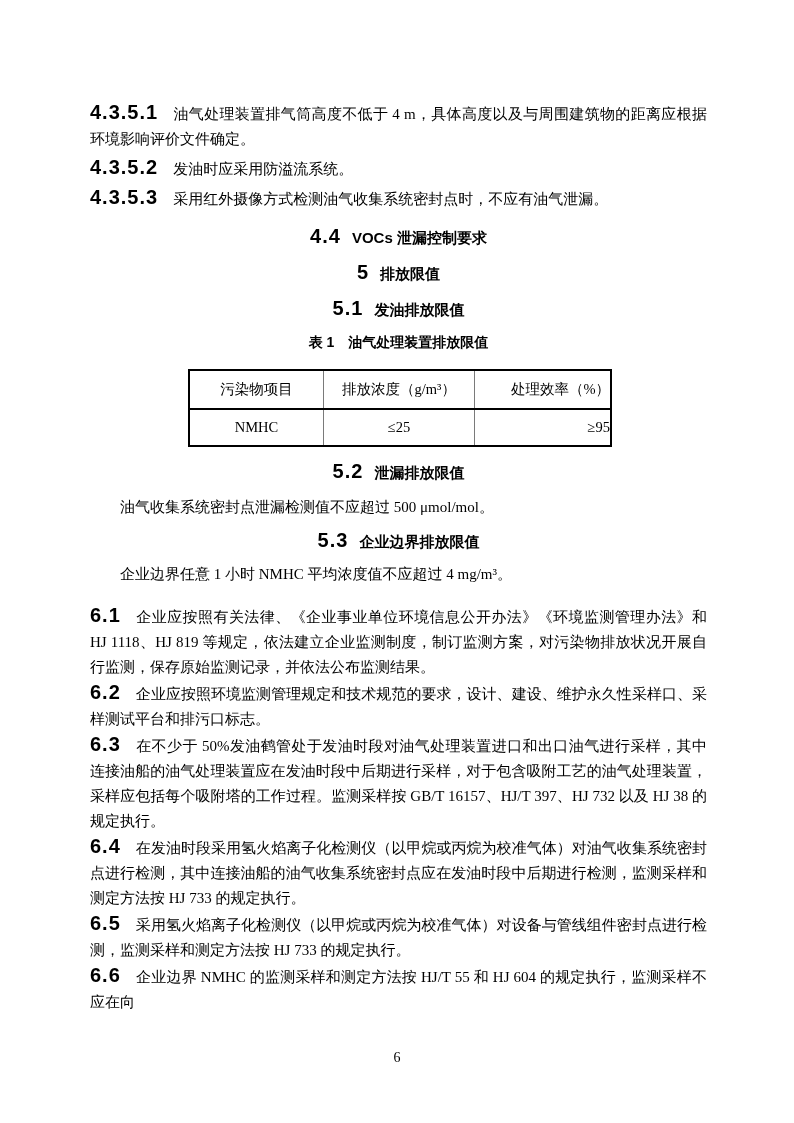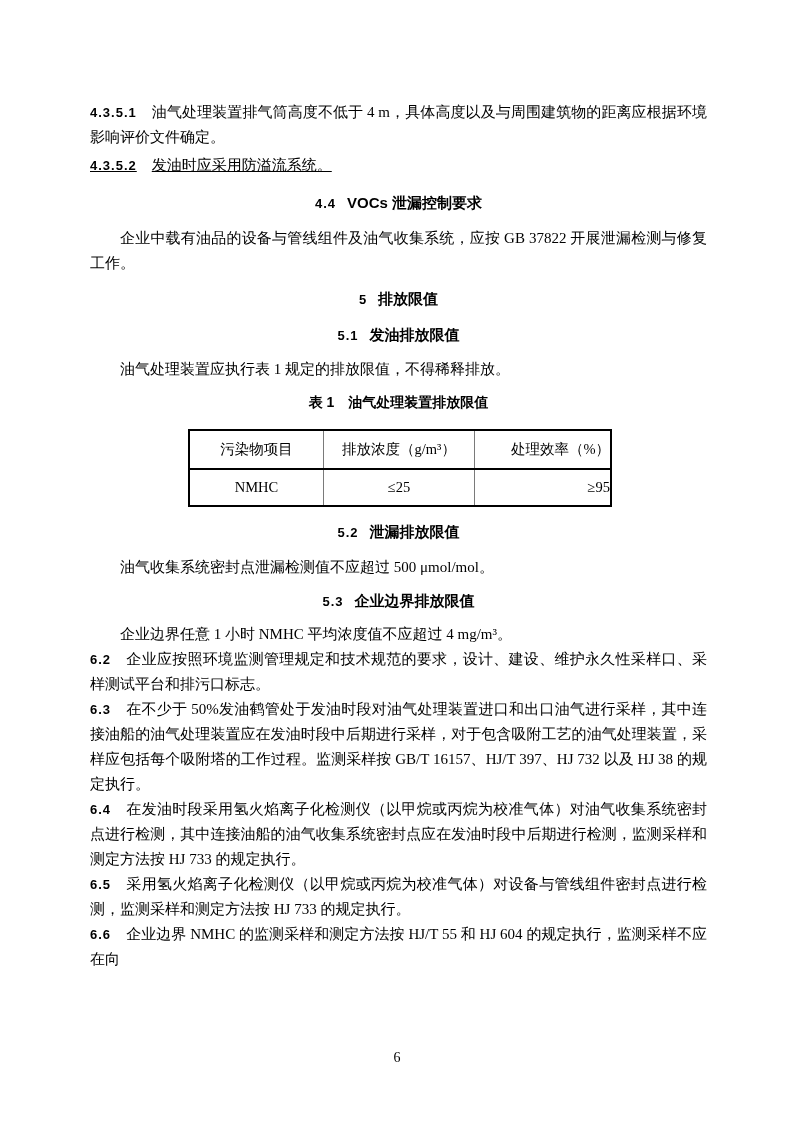--- a/index.html
+++ b/index.html
@@ -17,35 +17,35 @@
   }
   .body-text {
     font-size: 15px;
     line-height: 25px;
     text-align: justify;
     margin: 0;
   }
   .num {
     font-family: "Liberation Sans", sans-serif;
     font-weight: bold;
-    font-size: 13px;
+    font-size: 20px;
     margin-right: 15px;
     letter-spacing: 1px;
   }
   .heading {
     font-family: "Liberation Sans", sans-serif;
     font-weight: bold;
     font-size: 15px;
     line-height: 25px;
     margin: 0;
     text-align: center;
   }
   .heading .num { margin-right: 11px; letter-spacing: 1px; }
   .indent-para { text-indent: 30px; }
-  .mt3  { margin-top: 3px; text-decoration: underline; }
+  .mt3  { margin-top: 3px; }
   .mt8  { margin-top: 8px; }
   .mt9  { margin-top: 9px; }
   .mt10 { margin-top: 10px; }
   .mt12 { margin-top: 12px; }
   .mt20 { margin-top: 20px; }
   .mt16 { margin-top: 16px; }
   .tbl-caption {
     margin-top: 8px;
     text-align: center;
     font-family: "Liberation Sans", sans-serif;
@@ -90,40 +90,37 @@
 <div class="page">
 
   <p class="body-text">
     <span class="num">4.3.5.1</span><span>油气处理装置排气筒高度不低于 4 m，具体高度以及与周围建筑物的距离应根据环境影响评价文件确定。</span>
   </p>
 
   <p class="body-text mt3">
     <span class="num">4.3.5.2</span><span>发油时应采用防溢流系统。</span>
   </p>
 
+  <p class="body-text mt3">
+    <span class="num">4.3.5.3</span><span>采用红外摄像方式检测油气收集系统密封点时，不应有油气泄漏。</span>
+  </p>
 
   <p class="heading mt12">
     <span class="num">4.4</span><span>VOCs 泄漏控制要求</span>
   </p>
 
-  <p class="body-text indent-para mt10">
-    <span>企业中载有油品的设备与管线组件及油气收集系统，应按 GB 37822 开展泄漏检测与修复工作。</span>
-  </p>
 
   <p class="heading mt10">
     <span class="num">5</span><span>排放限值</span>
   </p>
 
   <p class="heading mt10">
     <span class="num">5.1</span><span>发油排放限值</span>
   </p>
 
-  <p class="body-text indent-para mt9">
-    <span>油气处理装置应执行表 1 规定的排放限值，不得稀释排放。</span>
-  </p>
 
   <p class="tbl-caption">
     <span>表 1</span><span class="cap-title">油气处理装置排放限值</span>
   </p>
 
   <div class="tbl-wrap">
     <table class="limits">
       <thead>
         <tr>
           <th class="col1">污染物项目</th>
@@ -151,20 +148,23 @@
 
   <p class="heading mt8">
     <span class="num">5.3</span><span>企业边界排放限值</span>
   </p>
 
   <p class="body-text indent-para mt8">
     <span>企业边界任意 1 小时 NMHC 平均浓度值不应超过 4 mg/m³。</span>
   </p>
 
 
+  <p class="body-text mt16">
+    <span class="num">6.1</span><span>企业应按照有关法律、《企业事业单位环境信息公开办法》《环境监测管理办法》和 HJ 1118、HJ 819 等规定，依法建立企业监测制度，制订监测方案，对污染物排放状况开展自行监测，保存原始监测记录，并依法公布监测结果。</span>
+  </p>
 
   <p class="body-text">
     <span class="num">6.2</span><span>企业应按照环境监测管理规定和技术规范的要求，设计、建设、维护永久性采样口、采样测试平台和排污口标志。</span>
   </p>
 
   <p class="body-text">
     <span class="num">6.3</span><span>在不少于 50%发油鹤管处于发油时段对油气处理装置进口和出口油气进行采样，其中连接油船的油气处理装置应在发油时段中后期进行采样，对于包含吸附工艺的油气处理装置，采样应包括每个吸附塔的工作过程。监测采样按 GB/T 16157、HJ/T 397、HJ 732 以及 HJ 38 的规定执行。</span>
   </p>
 
   <p class="body-text">

